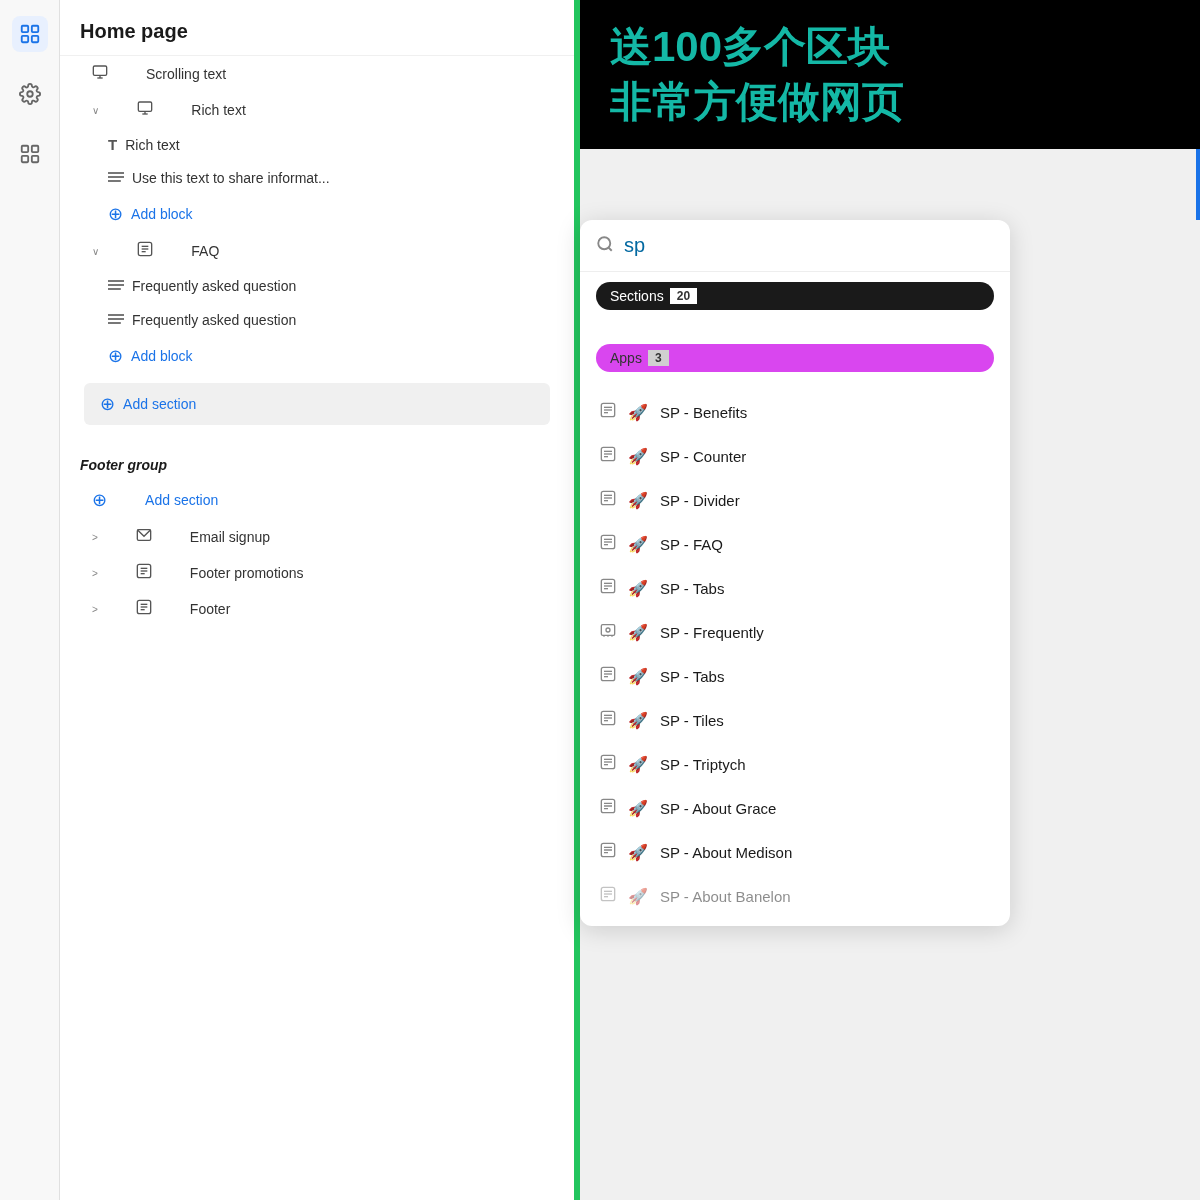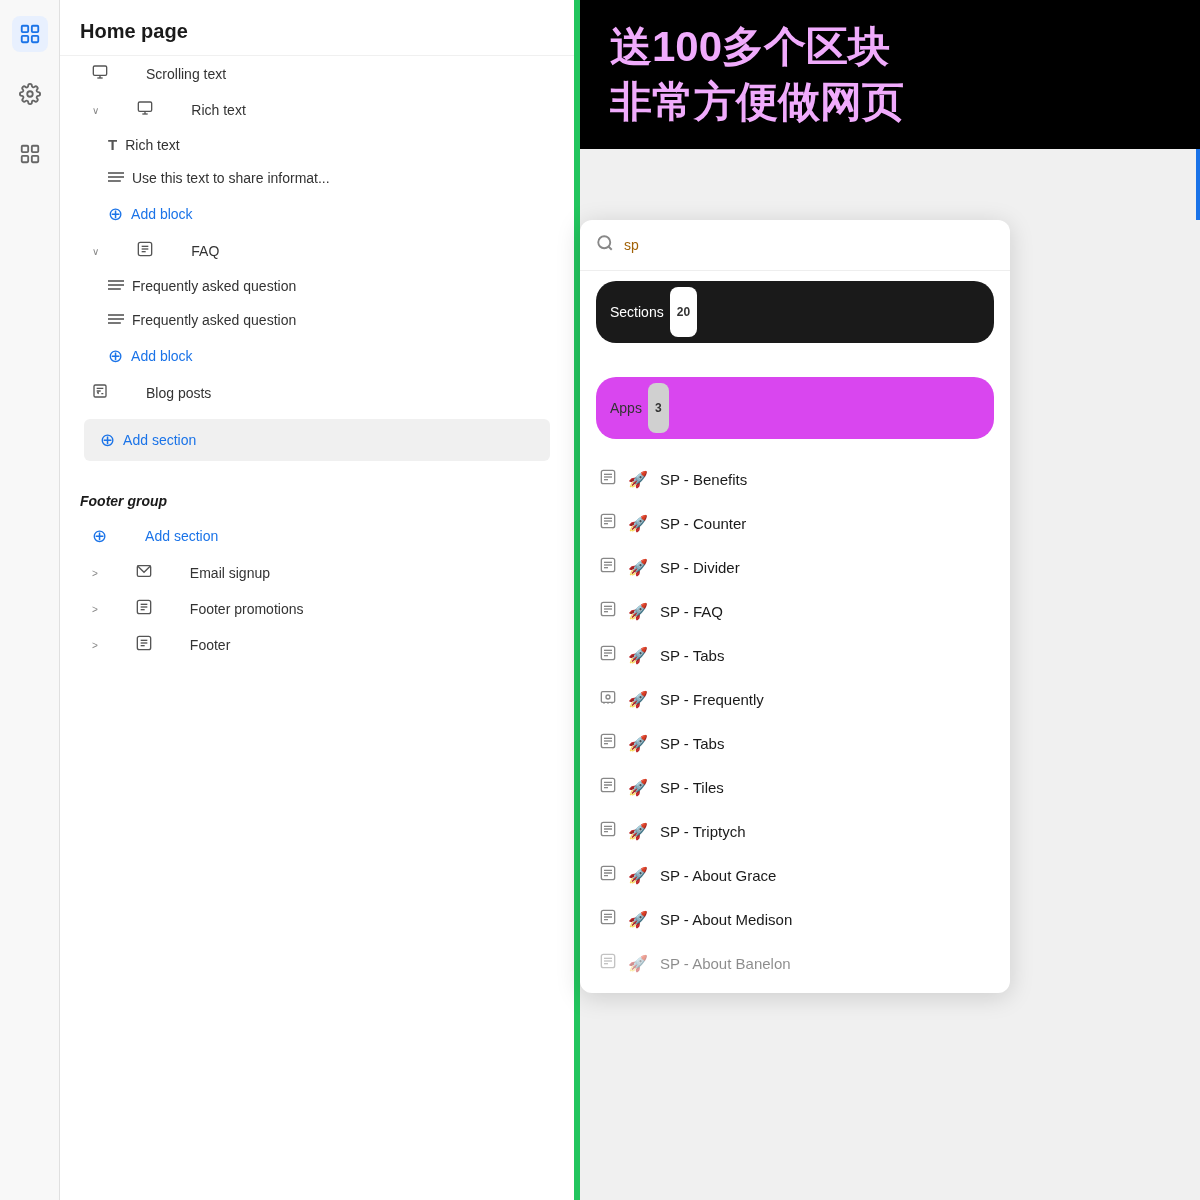--- a/index.html
+++ b/index.html
@@ -130,21 +130,21 @@
       position: absolute;
       top: 0;
       right: 0;
       width: 620px;
       background: #000;
       padding: 20px 30px;
       z-index: 10;
     }
 
     .banner-text {
-      color: #f0abfc;
+      color: #14b8a6;
       font-size: 42px;
       font-weight: 900;
       line-height: 1.3;
       font-family: 'PingFang SC', 'Microsoft YaHei', sans-serif;
     }
 
     
     .search-panel {
       position: absolute;
       top: 220px;
@@ -167,22 +167,22 @@
 
     .search-icon-svg {
       color: #888;
       font-size: 16px;
       flex-shrink: 0;
     }
 
     .search-input {
       border: none;
       outline: none;
-      font-size: 14px;
-      color: #a16207;
+      font-size: 20px;
+      color: #0369a1;
       width: 100%;
       background: transparent;
     }
 
     
     .panel-tabs {
       display: flex;
       padding: 10px 16px;
       gap: 8px;
       background: #fff;
@@ -207,22 +207,22 @@
 
     .panel-tab.inactive {
       background: #d946ef;
       color: #333;
       margin-top: 26px;
     }
 
     .tab-count {
       background: #fff;
       color: #333;
-      border-radius: 8px;
-      padding: 18px 7px;
+      border-radius: 0;
+      padding: 1px 7px;
       font-size: 12px;
       font-weight: 600;
     }
 
     .panel-tab.active .tab-count {
       background: #fff;
       color: #333;
     }
 
     .panel-tab.inactive .tab-count {
@@ -402,30 +402,20 @@
         </svg>
       </span>
       <span>Frequently asked question</span>
     </div>
 
     <div class="tree-item indent-2 add-btn">
       <span style="font-size:18px; color:#1a73e8;">⊕</span>
       <span>Add block</span>
     </div>
 
-    <div class="tree-item indent-1">
-      <span class="tree-icon">
-        <svg width="16" height="16" viewBox="0 0 24 24" fill="none" stroke="#555" stroke-width="2">
-          <rect x="3" y="3" width="18" height="18" rx="2"></rect>
-          <path d="M7 8h10M7 12h6M14 16h3"></path>
-          <path d="M10 16l-1.5-1.5L10 13"></path>
-        </svg>
-      </span>
-      <span>Blog posts</span>
-    </div>
 
     <div style="margin: 8px 12px 16px 12px;">
       <div class="tree-item add-btn add-section" style="background:#f0f0f0; border-radius:6px; padding:10px 16px;">
         <span style="font-size:18px; color:#1a73e8;">⊕</span>
         <span>Add section</span>
       </div>
     </div>
 
     <div class="section-group-title">Footer group</div>
 

